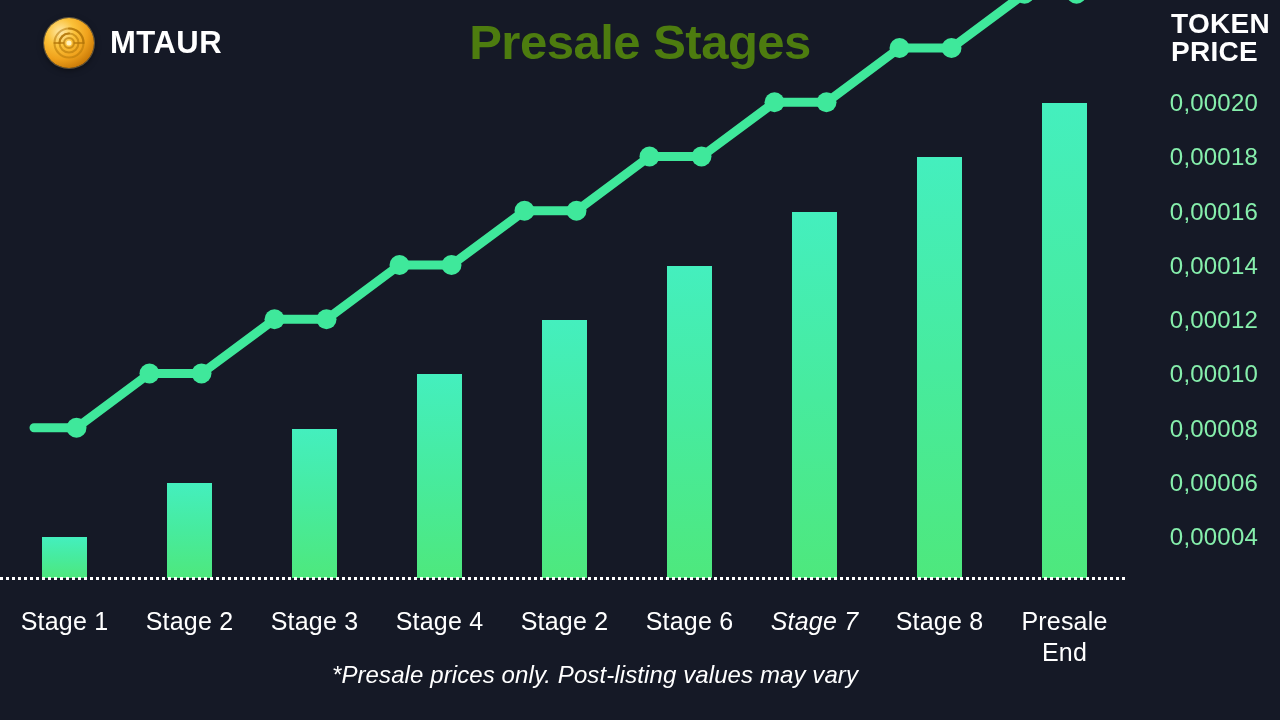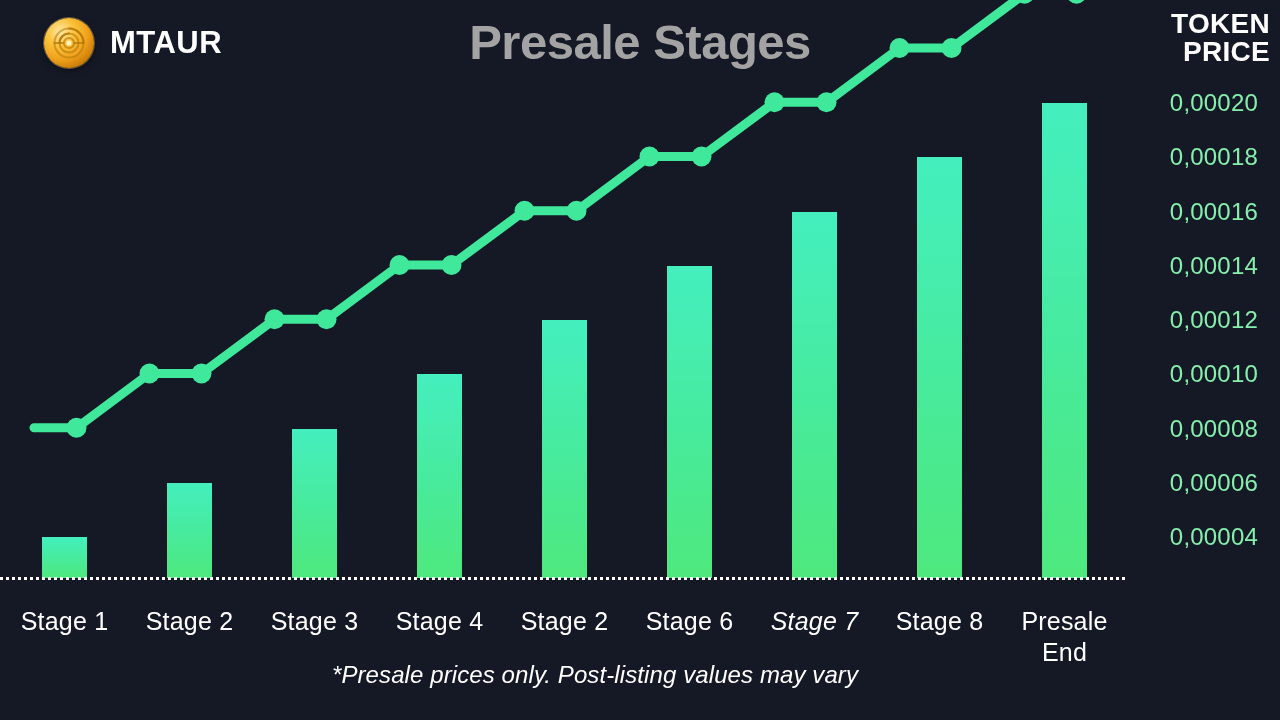--- a/index.html
+++ b/index.html
@@ -42,39 +42,38 @@
     letter-spacing: 0.5px;
   }
 
   
   .chart-title {
     position: absolute;
     left: 0;
     right: 0;
     top: 14px;
     text-align: center;
-    color: #a3a3a3;
+    color: #4d7c0f;
     font-size: 49px;
     font-weight: 700;
     letter-spacing: -0.5px;
   }
 
   
   .axis-col {
     position: absolute;
     right: 0;
     top: 0;
     width: 160px;
     height: 590px;
   }
   .axis-head {
     position: absolute;
     top: 10px;
     right: 10px;
-    text-align: right;
     color: #ffffff;
     font-size: 28px;
     font-weight: 700;
     line-height: 1.0;
     letter-spacing: 0.3px;
   }
   .axis-ticks {
     position: absolute;
     left: 0;
     right: 0;

